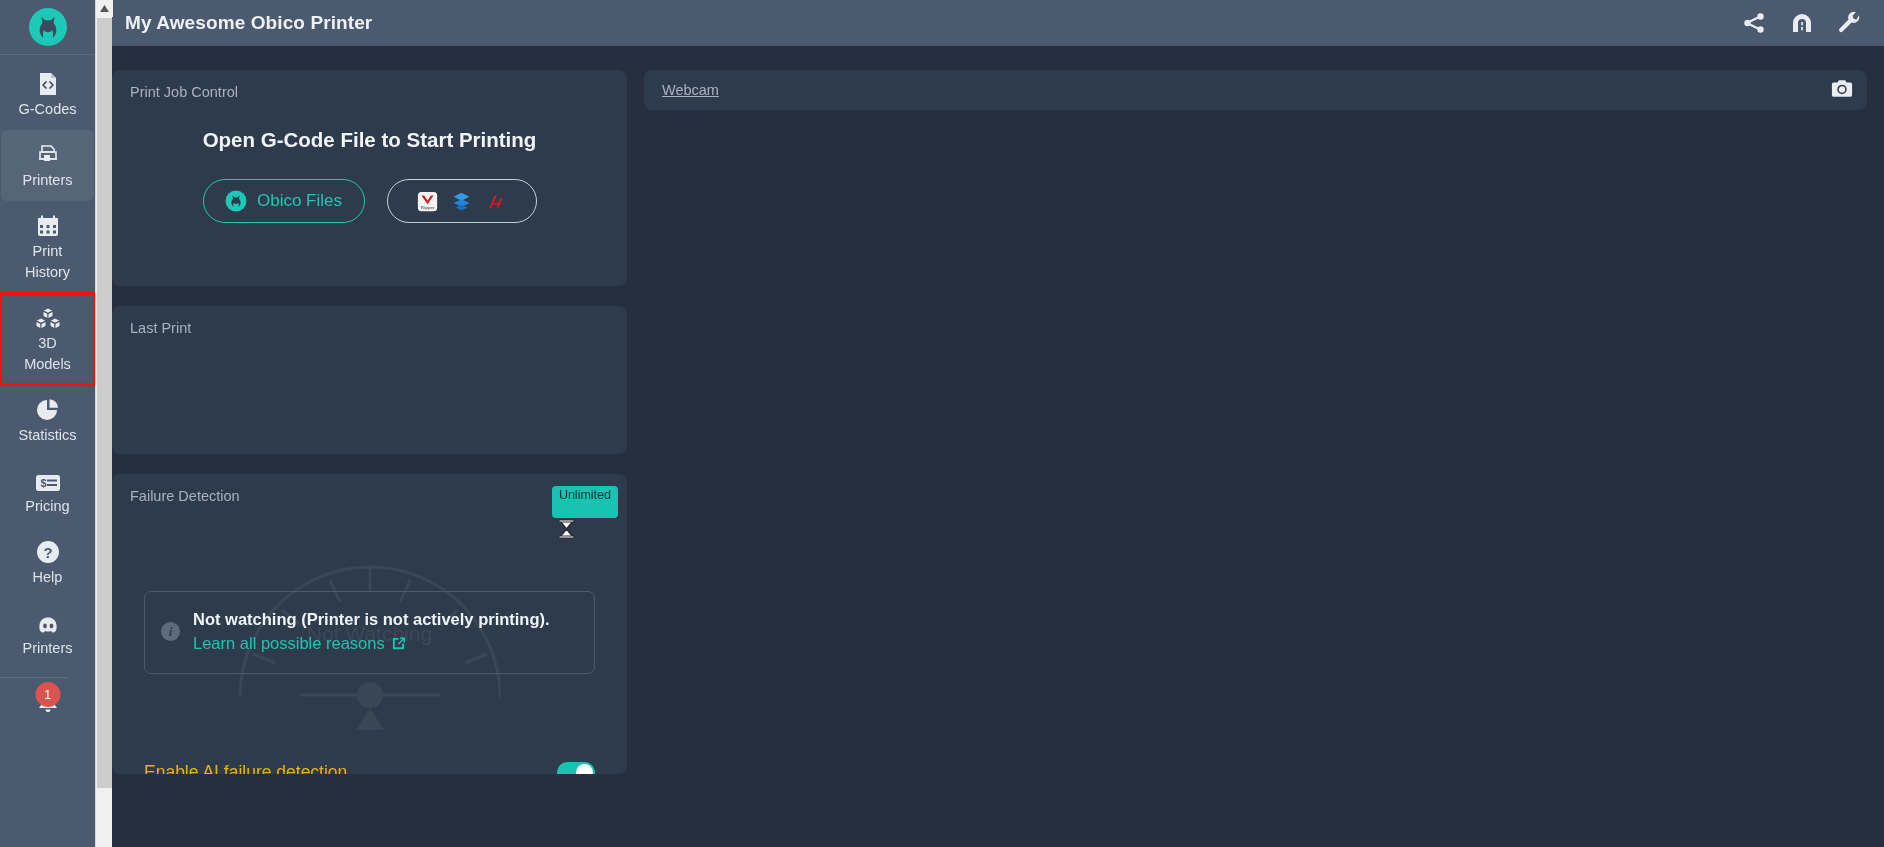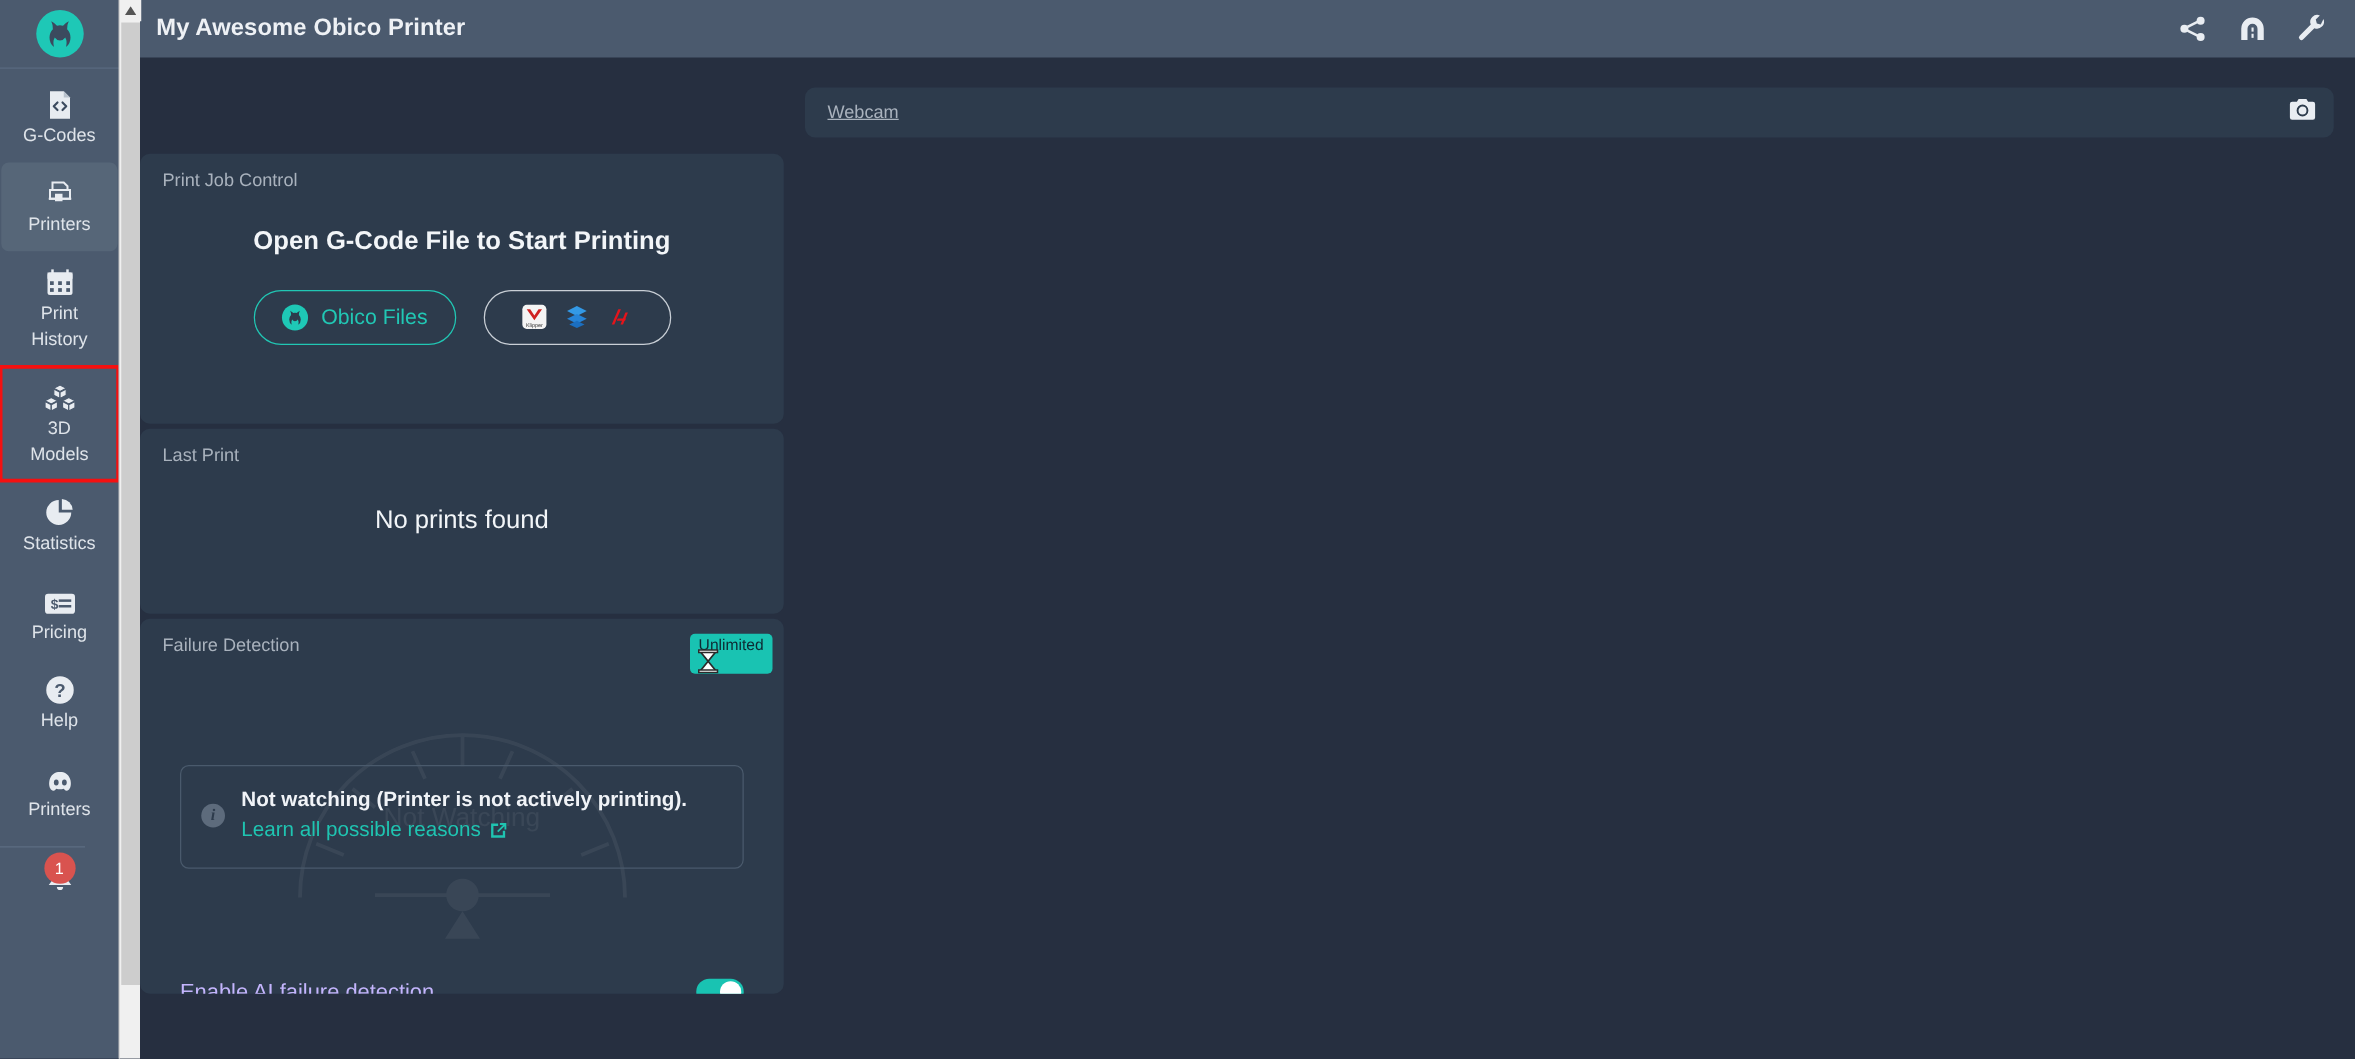--- a/index.html
+++ b/index.html
@@ -89,21 +89,21 @@
   }
   .topbar-actions { margin-left: auto; display: flex; align-items: center; gap: 24px; }
   .topbar-actions svg { display: block; fill: #e9edf2; cursor: pointer; }
 
   .content {
     height: 801px;
     padding: 24px 0 0 17px;
     display: flex; gap: 17px;
     background: #262f40;
   }
-  .col-left { width: 515px; flex: 0 0 515px; display: flex; flex-direction: column; gap: 4px; justify-content: center; }
+  .col-left { width: 515px; flex: 0 0 515px; display: flex; flex-direction: column; gap: 20px; }
   .col-right { flex: 1; padding-right: 17px; }
 
   .card {
     background: #2d3b4c;
     border-radius: 8px;
     position: relative;
   }
   .card-title {
     color: #a9b2bd;
     font-size: 14.5px;
@@ -173,21 +173,21 @@
   .alert-link {
     color: #1fc4b1; font-size: 16.5px; line-height: 23px;
     display: inline-flex; align-items: center; gap: 6px; cursor: pointer;
     margin-top: 1px;
   }
   .alert-link svg { display: block; }
   .toggle-row {
     position: absolute; bottom: -9px; left: 0; right: 0;
     display: flex; align-items: center; padding: 0 32px;
   }
-  .toggle-label { color: #c4b5fd; font-size: 17.5px; }
+  .toggle-label { color: #eab308; font-size: 17.5px; }
   .toggle {
     margin-left: auto; width: 38px; height: 21px; border-radius: 11px;
     background: #19c3b2; position: relative; cursor: pointer;
   }
   .toggle .knob {
     position: absolute; right: 2px; top: 2px;
     width: 17px; height: 17px; border-radius: 50%; background: #fff;
   }
 
   
@@ -402,21 +402,20 @@
                 <path d="M5 19L11 5l2.4 0L7.4 19z" fill="#e4141b"></path>
                 <path d="M13 19L17.5 8l2.3 0L15.3 19z" fill="#e4141b"></path>
                 <path d="M10.5 13.5h7.5l-.8 2h-7.5z" fill="#e4141b"></path>
               </svg>
             </div>
           </div>
         </div>
 
         <div class="card lastprint">
           <div class="card-title">Last Print</div>
-          <div class="lp-msg">No prints found</div>
         </div>
 
         <div class="card faildet">
           <div class="card-title-row">
             <div class="card-title">Failure Detection</div>
             <div class="badge-unl">Unlimited</div>
           </div>
 
           <div class="gauge-bg">
             <svg width="300" height="200" viewBox="0 0 300 200">

